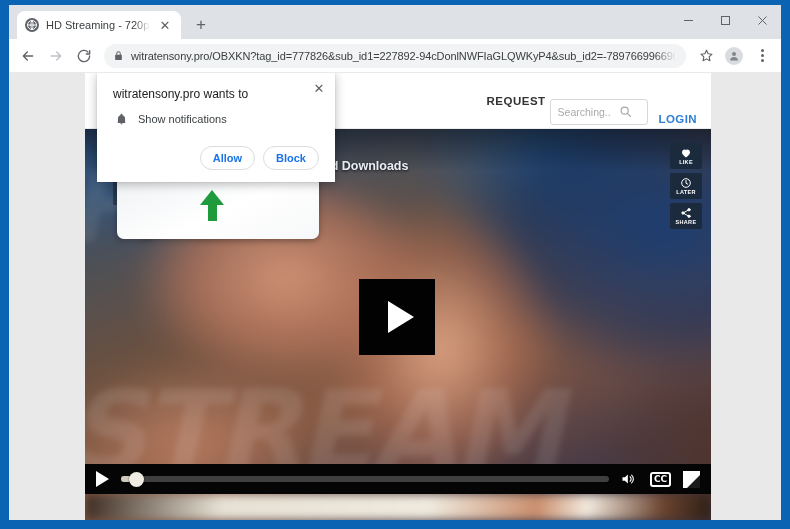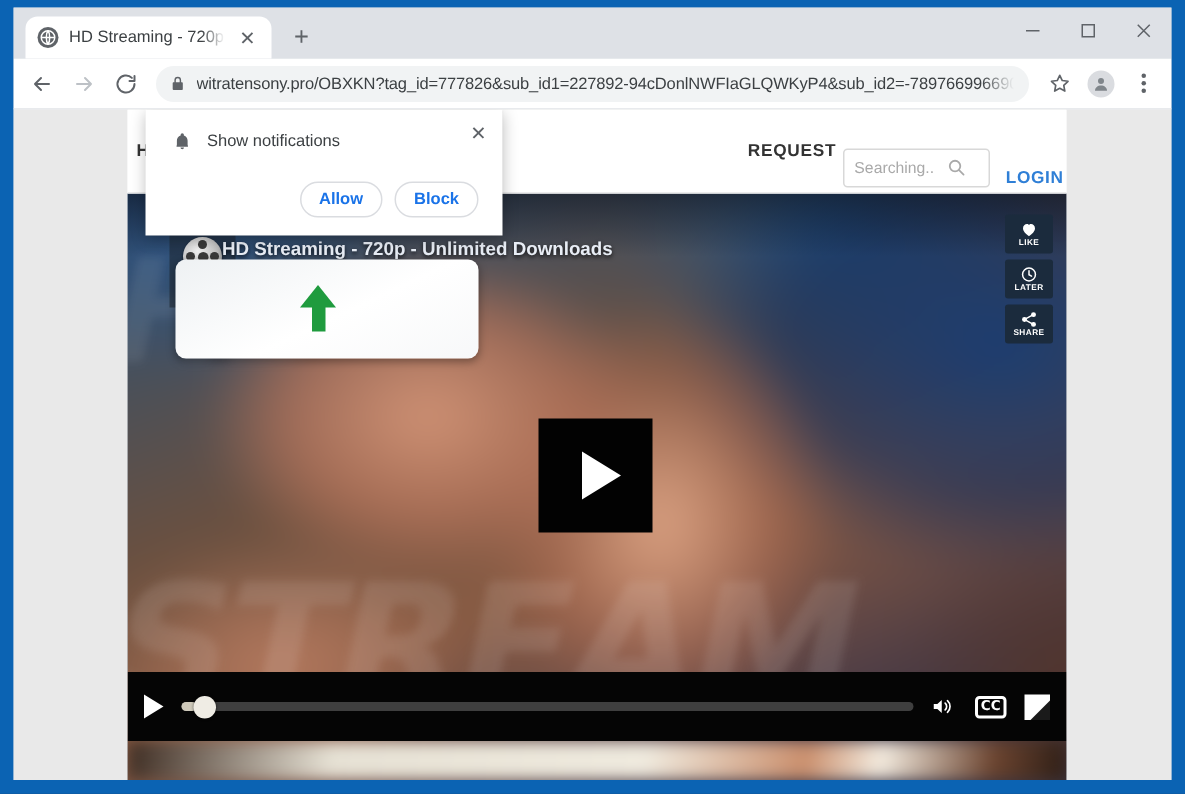--- a/index.html
+++ b/index.html
@@ -144,21 +144,21 @@
     position: absolute;
     left: 76px; top: 0;
     width: 626px; height: 100%;
     background: #fff;
     overflow: hidden;
   }
   .site-header {
     height: 56px;
     background: #fff;
     display: flex; align-items: center;
-    padding: 0 2px;
+    padding: 0 14px;
     border-bottom: 1px solid #ececec;
     position: relative;
     z-index: 2;
   }
   .nav {
     display: flex; align-items: center;
     gap: 30px;
     flex: 1 1 auto;
     padding-left: 4px;
   }
@@ -354,21 +354,21 @@
     font-size: 5.5px; font-weight: bold;
     letter-spacing: .3px;
     line-height: 1;
     margin-top: 1px;
   }
 
   
   .controls {
     position: absolute;
     left: 0; right: 0; bottom: 26px;
-    height: 46px;
+    height: 30px;
     background: #050505;
     display: flex; align-items: center;
     padding: 0 11px;
     gap: 10px;
     z-index: 4;
   }
   .c-play {
     width: 0; height: 0;
     border-left: 13px solid #fff;
     border-top: 8px solid transparent;
@@ -658,20 +658,21 @@
               <span class="fsbtn"></span>
             </div>
           </div>
 
           <div class="stage-bottom"></div>
         </div>
       </div>
 
       <div class="permission">
         <span class="perm-close">✕</span>
+        <div class="perm-title">witratensony.pro wants to</div>
         <div class="perm-row">
           <span class="bell">
             <svg width="13" height="14" viewBox="0 0 24 24" fill="currentColor">
               <path d="M12 22a2.2 2.2 0 0 0 2.2-2.1H9.8A2.2 2.2 0 0 0 12 22zm6.6-5.3v-5.1c0-3.2-1.7-5.8-4.6-6.5v-.7a2 2 0 1 0-4 0v.7c-2.9.7-4.6 3.3-4.6 6.5v5.1L5 18.3v.9h14v-.9z"></path>
             </svg>
           </span>
           <span>Show notifications</span>
         </div>
         <div class="perm-actions">
           <span class="pbtn">Allow</span>

